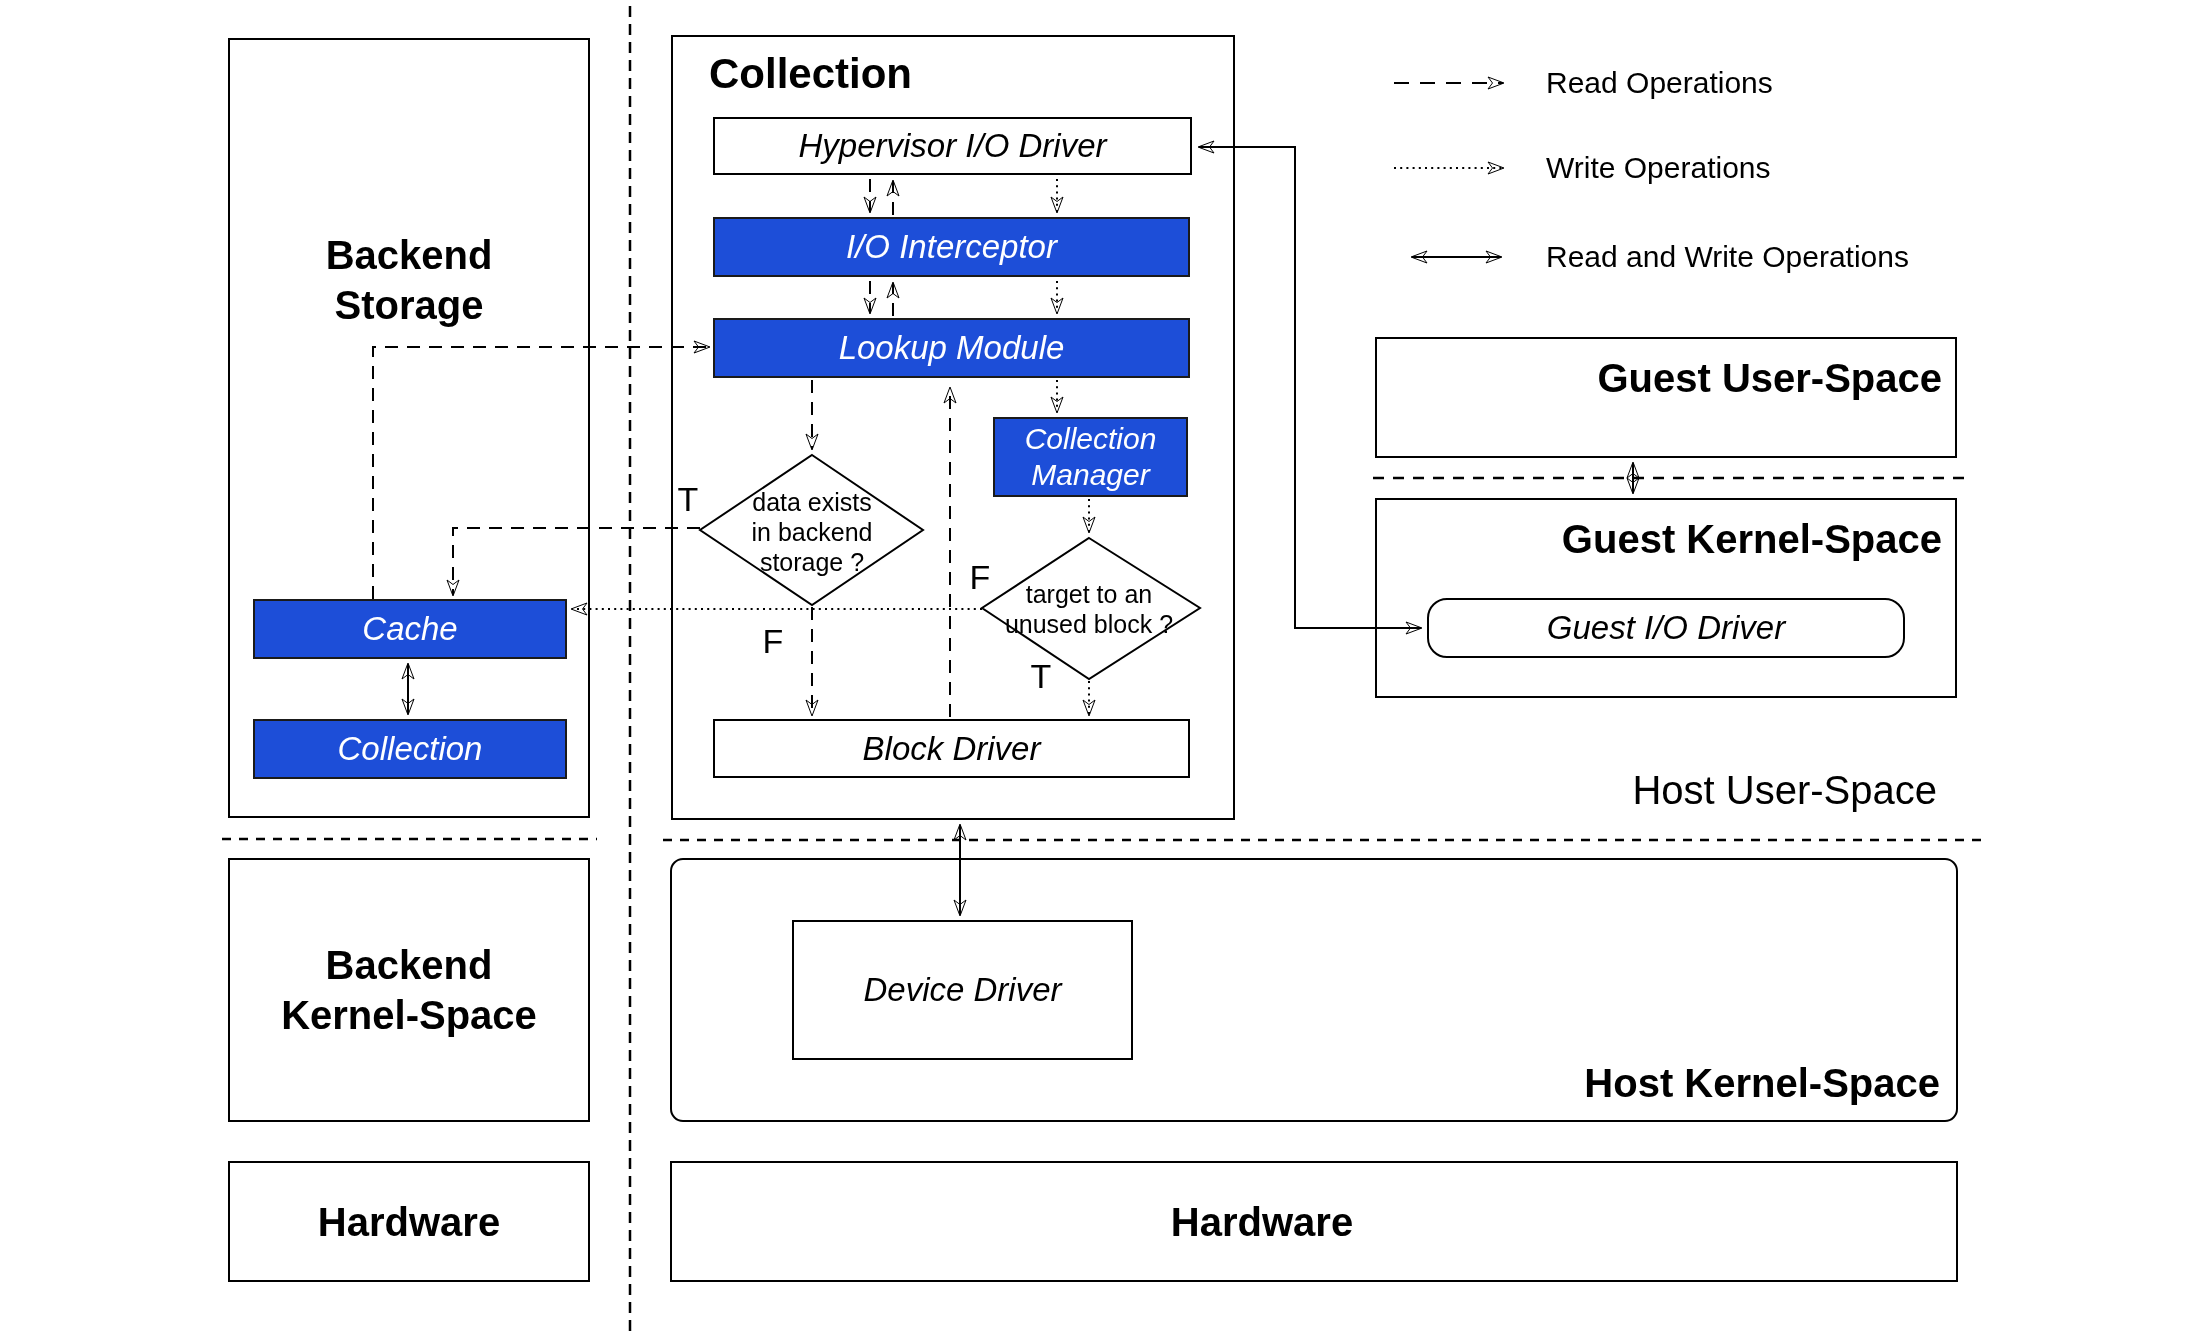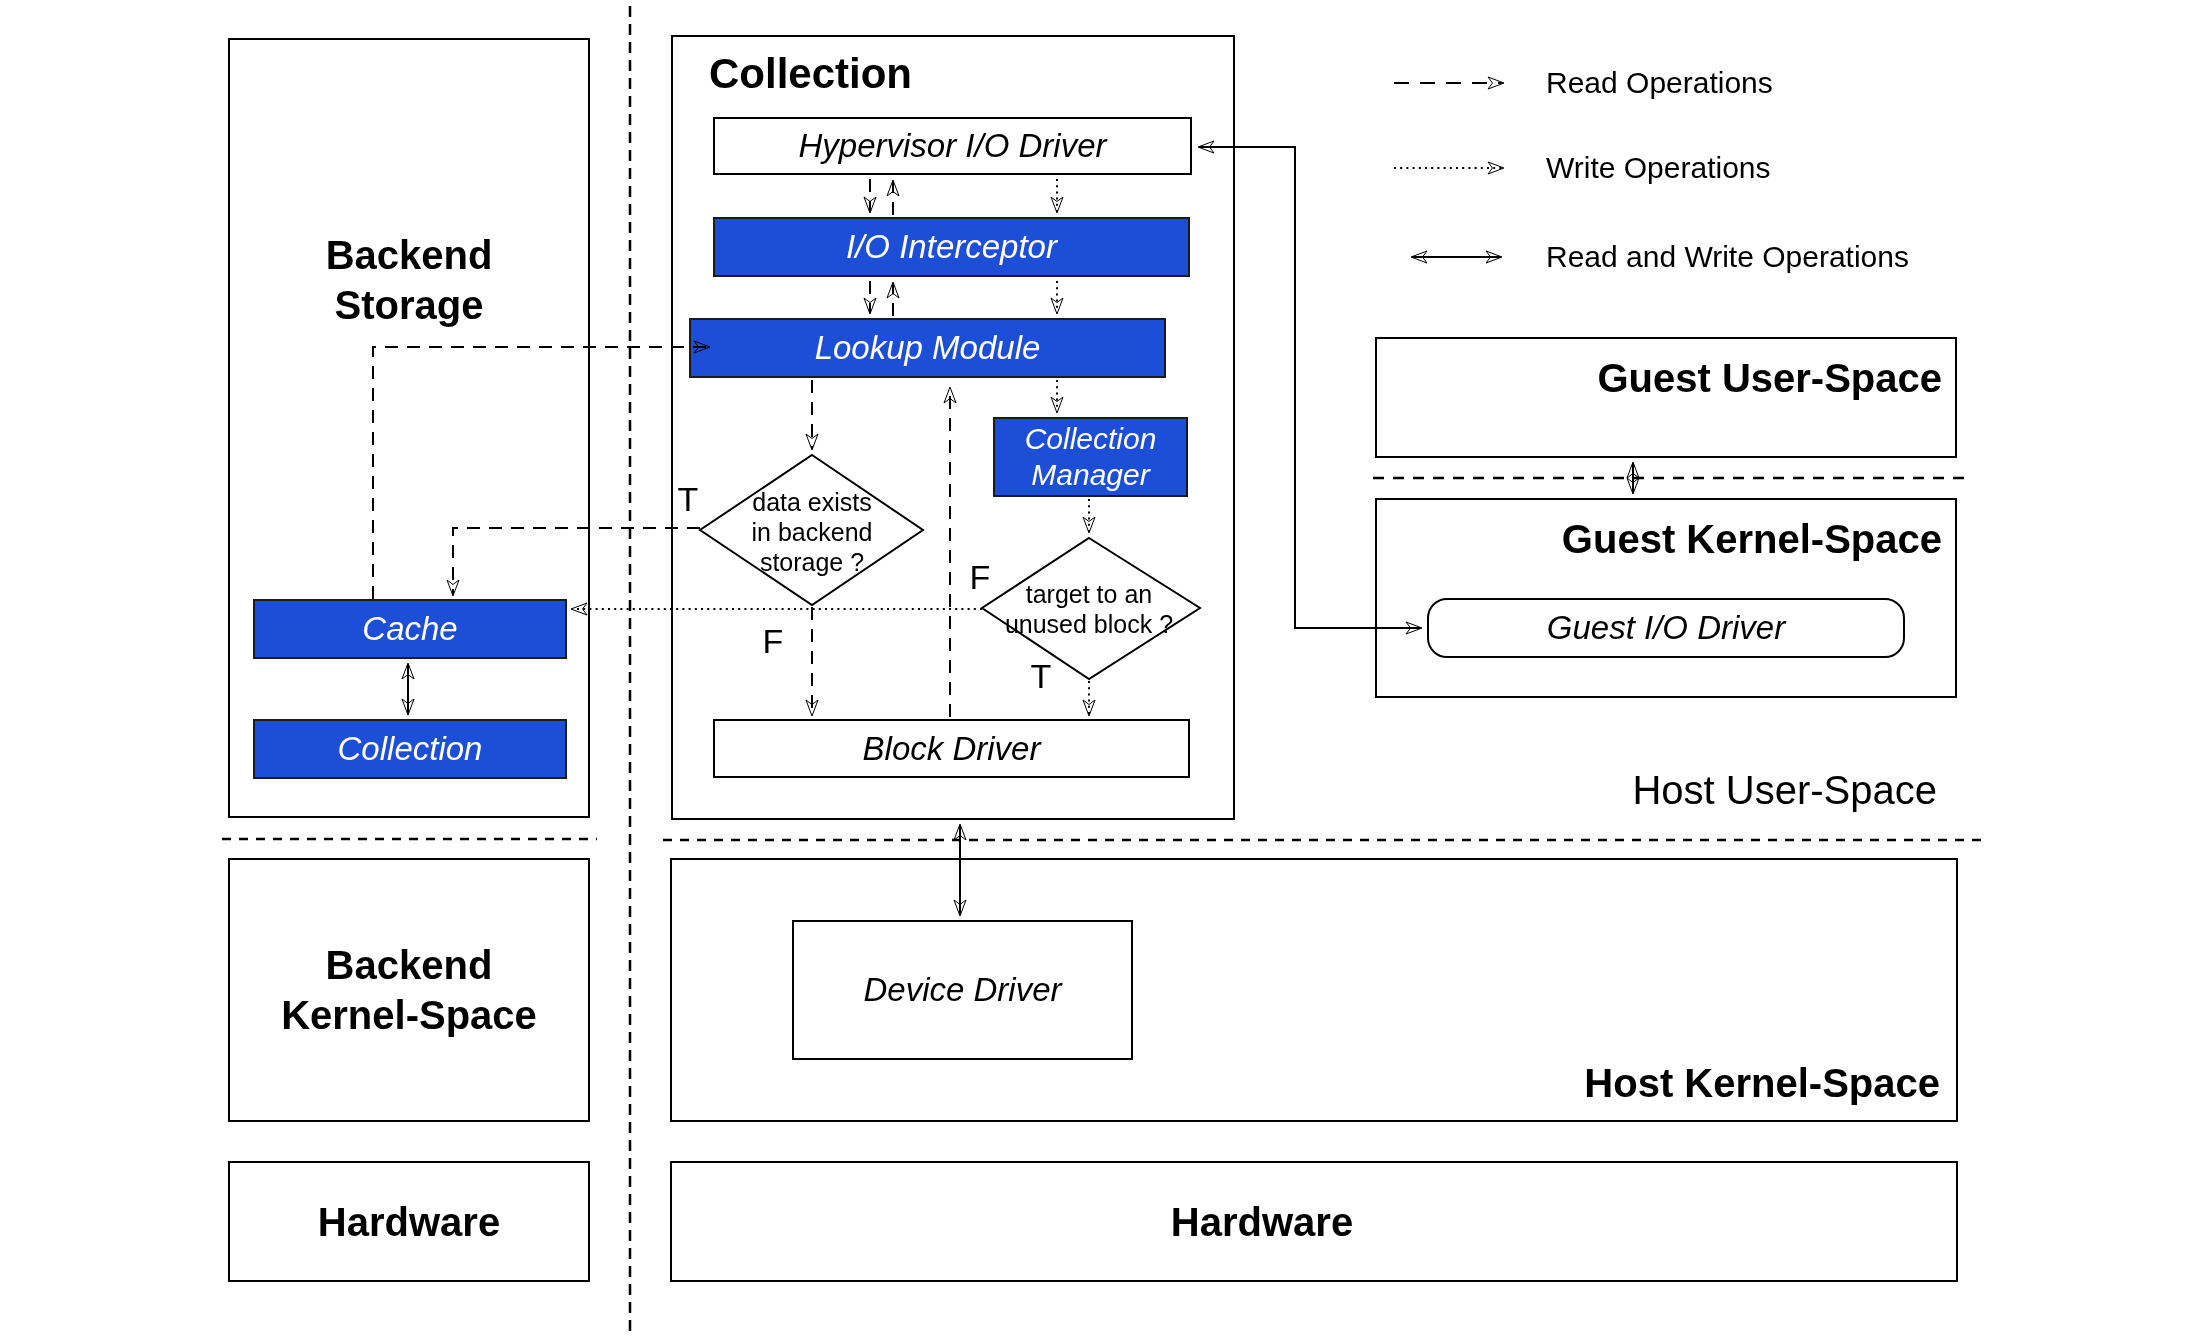--- a/index.html
+++ b/index.html
@@ -8,21 +8,21 @@
     font-family:"Liberation Sans","DejaVu Sans",sans-serif;color:#000;overflow:hidden;
   }
   .box{position:absolute;box-sizing:border-box;border:2px solid #000;background:#fff;}
   .node{display:flex;align-items:center;justify-content:center;text-align:center;font-size:33px;font-style:italic;}
   .dark{background:#1d4ed8;color:#fff;border:2px solid #1a1a1a;}
   .biglabel{font-weight:bold;font-size:40px;line-height:50px;text-align:center;}
   .freelabel{position:absolute;font-weight:normal;font-size:40px;}
   .title-pad{display:block;padding:13px 0 0 36px;font-weight:bold;font-size:42px;}
   .centerlabel{display:flex;align-items:center;justify-content:center;text-align:center;}
   .topright{display:block;text-align:right;padding:14px 13px 0 0;}
-  .bottomright{display:flex;align-items:flex-end;justify-content:flex-end;padding:0 16px 12px 0;}
+  .bottomright{display:flex;align-items:flex-end;justify-content:flex-end;padding:0 16px 12px 0;border-radius:13px;}
   .dlabel{position:absolute;text-align:center;font-size:25px;line-height:30px;}
   .tf{position:absolute;font-size:34px;width:60px;text-align:center;}
   .legendtext{position:absolute;font-size:30px;white-space:nowrap;}
   svg{position:absolute;left:0;top:0;pointer-events:none;}
   svg path,svg line,svg polyline{fill:none;stroke:#000;}
   .rd{stroke-width:2;stroke-dasharray:13 9;}
   .wr{stroke-width:2;stroke-dasharray:2 4.2;}
   .sd{stroke-width:2;}
   .sep{stroke-width:2.5;stroke-dasharray:9 8;}
   .gsep{stroke-width:2.5;stroke-dasharray:11 9;}
@@ -76,21 +76,21 @@
   <div class="freelabel" style="left:1597px;top:768px;width:340px;text-align:right;">Host User-Space</div>
 
   <div class="box node" style="left:713px;top:117px;width:479px;height:58px;">
     <span>Hypervisor I/O Driver</span>
   </div>
 
   <div class="box node dark" style="left:713px;top:217px;width:477px;height:60px;">
     <span>I/O Interceptor</span>
   </div>
 
-  <div class="box node dark" style="left:689px;top:318px;width:477px;height:60px;">
+  <div class="box node dark" style="left:713px;top:318px;width:477px;height:60px;">
     <span>Lookup Module</span>
   </div>
 
   <div class="box node dark" style="left:993px;top:417px;width:195px;height:80px;font-size:30px;line-height:36px;">
     <div>
       <span>Collection</span><br>
       <span>Manager</span>
     </div>
   </div>
 

